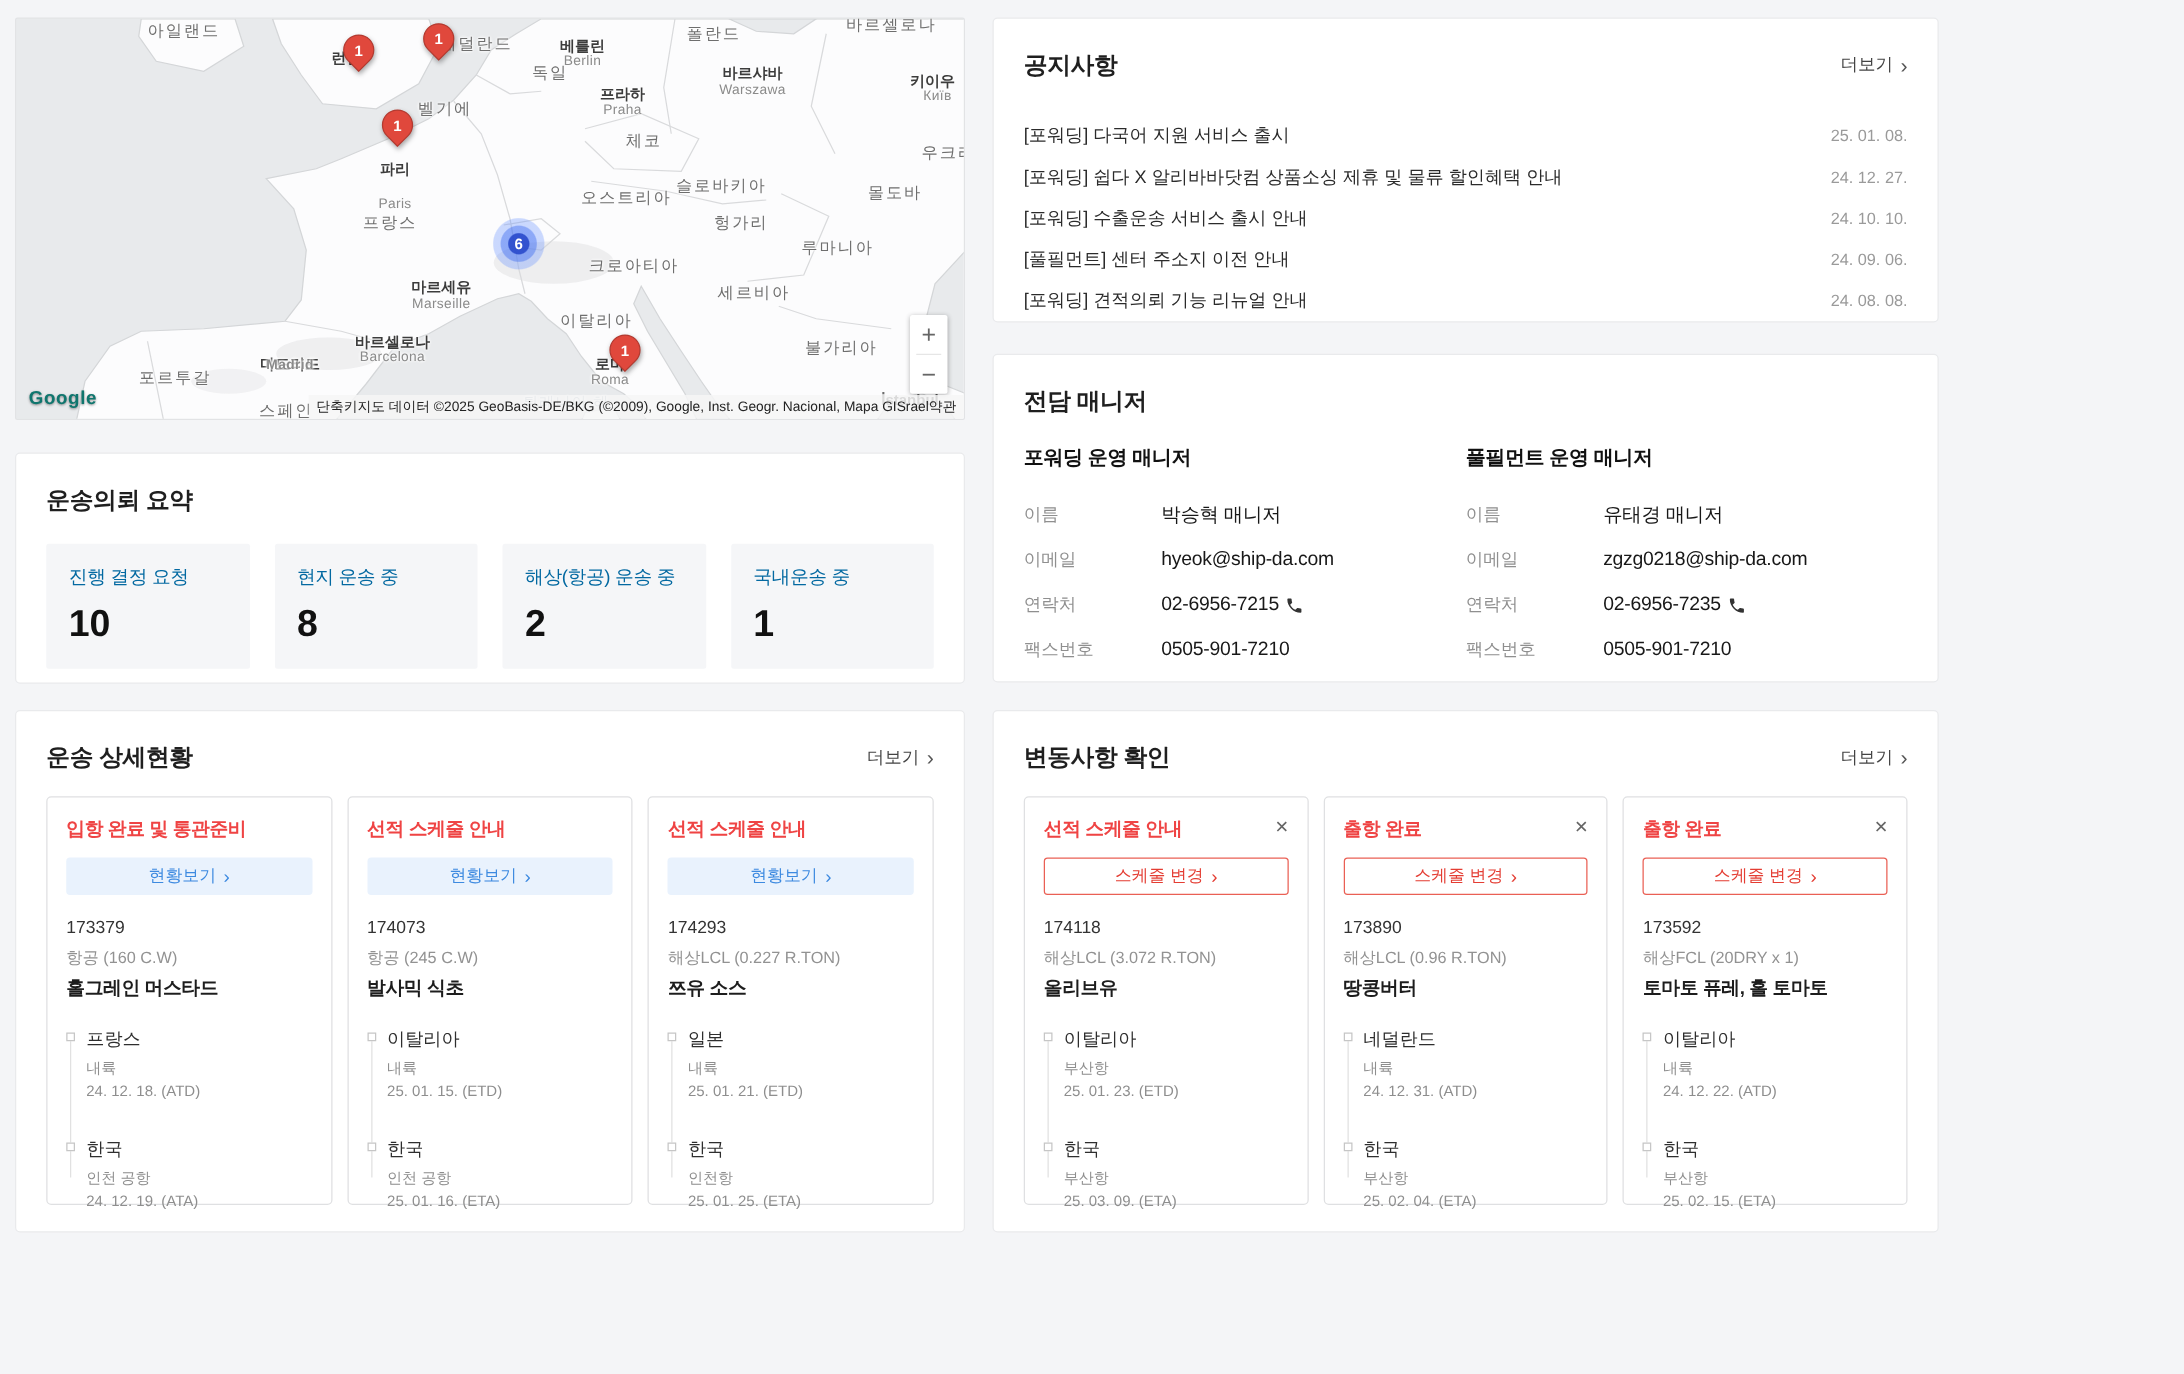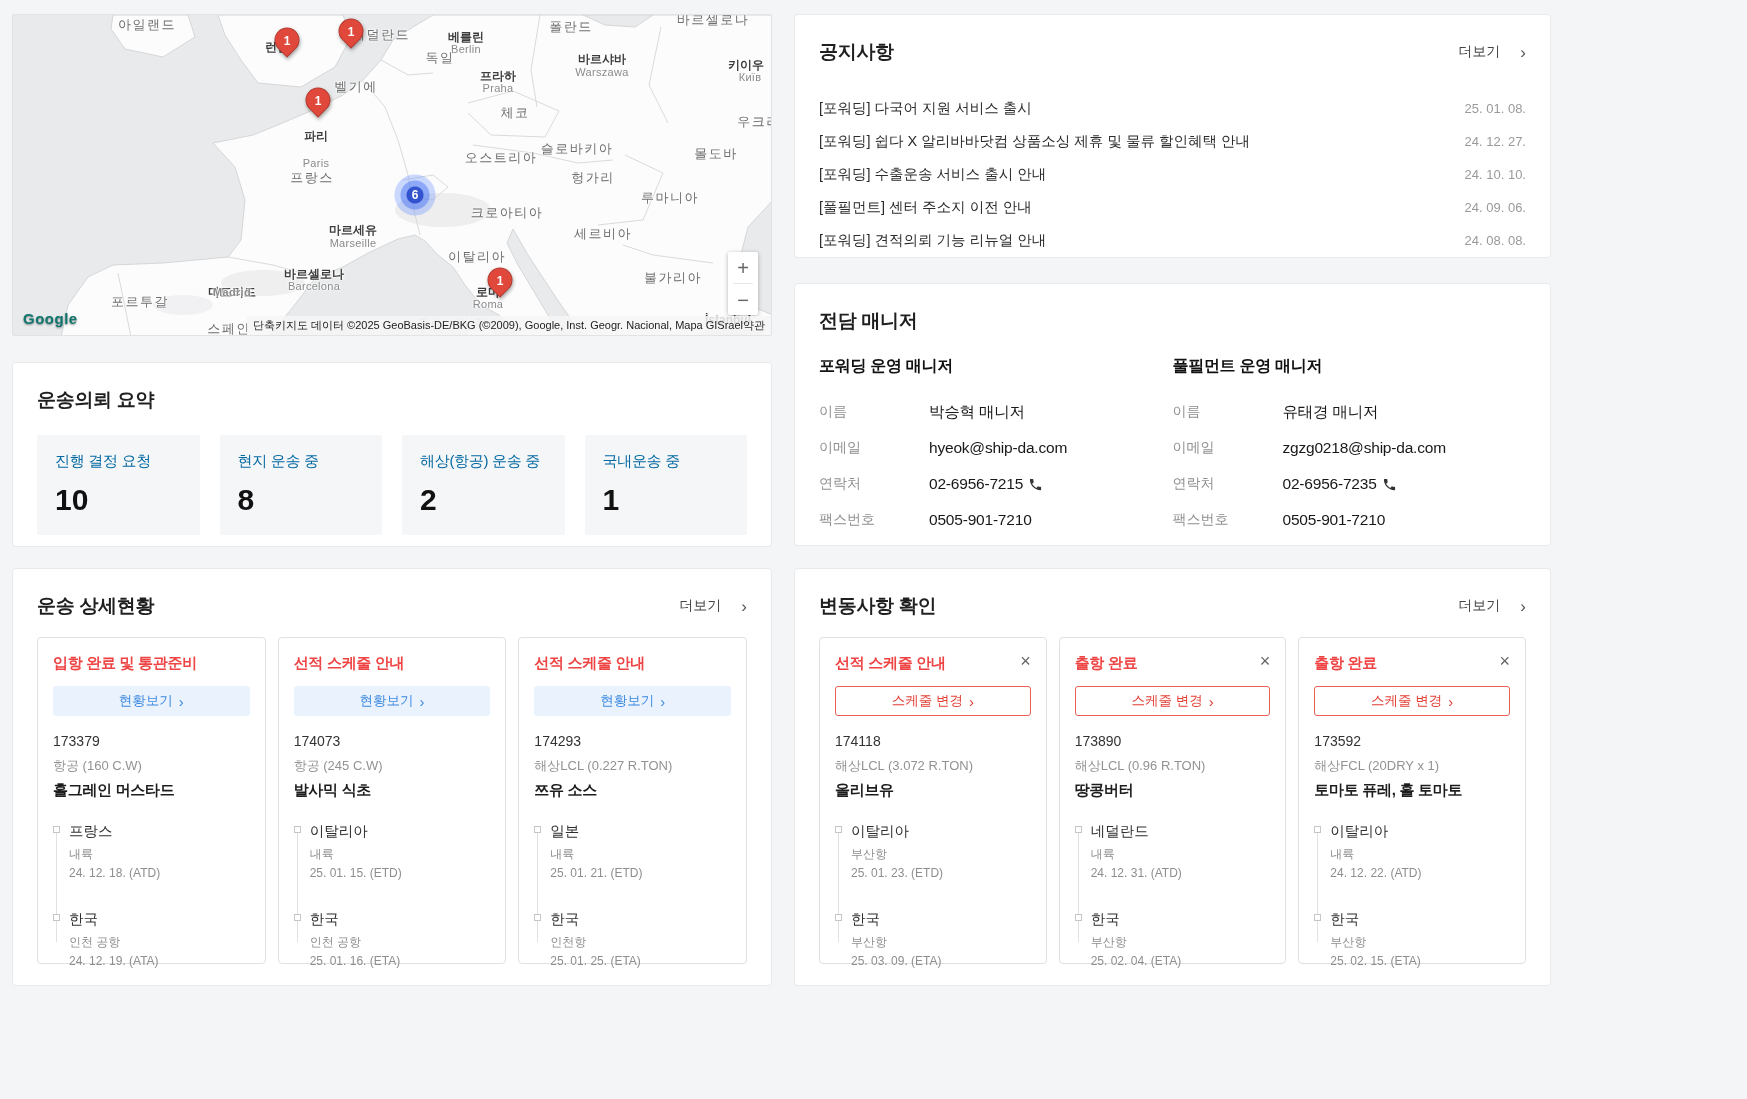--- a/index.html
+++ b/index.html
@@ -34,21 +34,21 @@
   .glogo { position:absolute; left:10px; bottom:8px; color:#0f766e; font-size:15px; font-weight:bold; letter-spacing:.5px;
            text-shadow:0 1px 2px rgba(0,0,0,.45); }
   .map-attr { position:absolute; right:0; bottom:0; display:flex; align-items:center;
               font-size:11px; color:#222; background:rgba(246,246,246,.85); padding:2px 6px; }
   .map-attr span { white-space:nowrap; }
 
   
   .card-pad { padding:24px; }
   .card-head { display:flex; align-items:center; justify-content:space-between; }
   .card-title { font-size:19px; font-weight:bold; color:#1f1f1f; letter-spacing:-.3px; }
-  .more { display:flex; align-items:center; gap:20px; font-size:14px; color:#444; cursor:pointer; }
+  .more { display:flex; align-items:center; gap:6px; font-size:14px; color:#444; cursor:pointer; }
   .more .chev { font-size:17px; color:#555; line-height:1; }
 
   
   .notices-card { height:244px; margin-bottom:25px; }
   .notice-list { margin-top:27px; }
   .notice-row { display:flex; align-items:center; justify-content:space-between; height:33px; cursor:pointer; }
   .notice-text { font-size:14.5px; color:#2b2b2b; }
   .notice-date { font-size:13px; color:#9a9a9a; }
 
   

